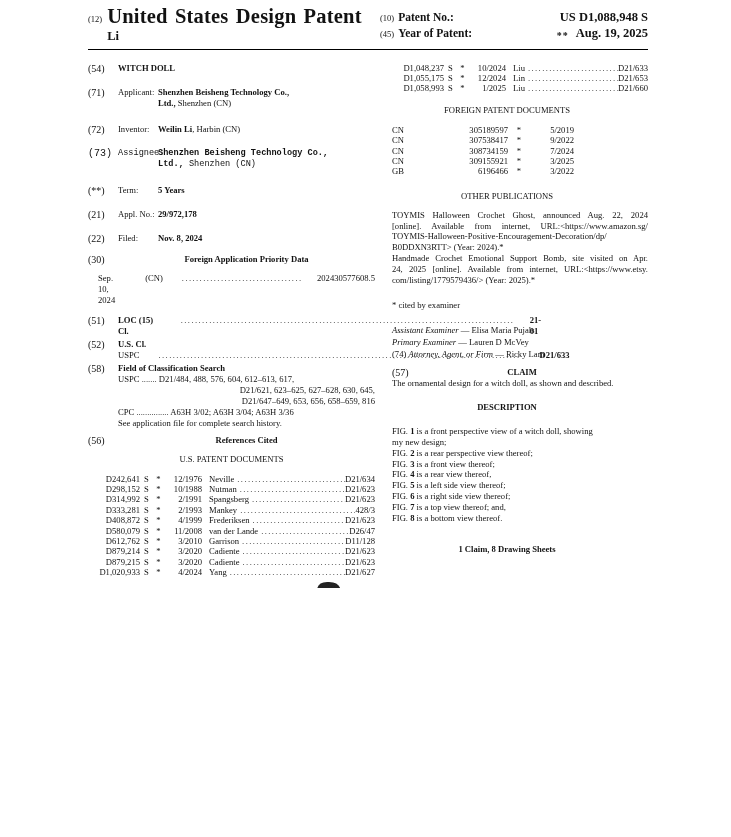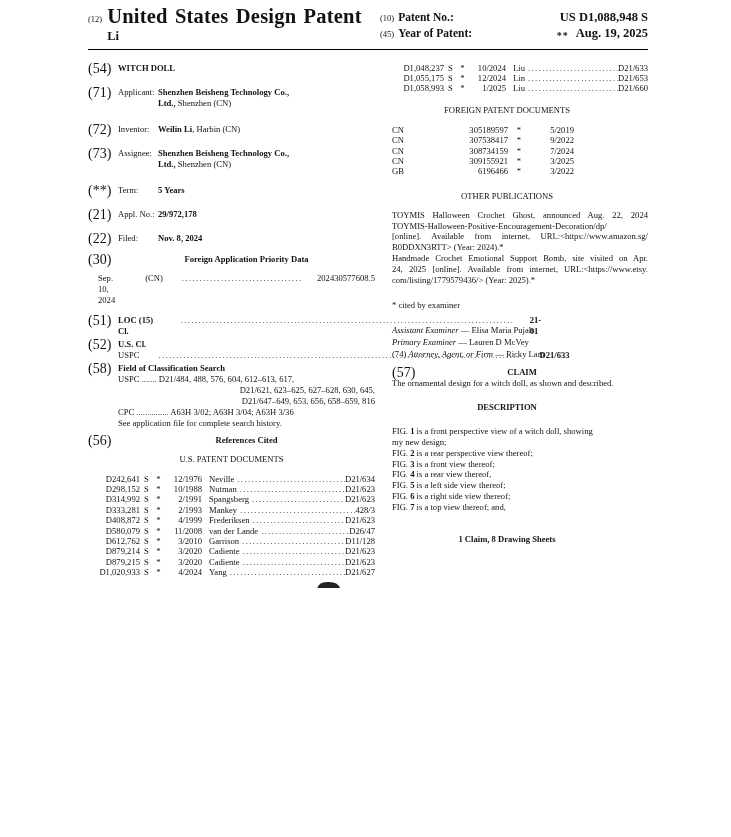--- a/index.html
+++ b/index.html
@@ -19,21 +19,21 @@
   .hrow .val{font-weight:bold;font-size:12.5px;margin-left:auto;white-space:nowrap;}
   .hrow .stars{font-weight:bold;font-size:10px;letter-spacing:1px;margin-right:7px;position:relative;top:2px;}
   .rule{border:none;border-top:1.6px solid #000;margin:5px 0 0 0;}
 
   
   .cols{display:flex;gap:17px;margin-top:13px;font-size:8.6px;line-height:11px;}
   .lcol{width:287px;flex:none;}
   .rcol{width:256px;flex:none;}
 
   .entry{display:grid;grid-template-columns:30px 1fr;margin-bottom:13px;}
-  .entry .num{font-size:14px;}
+  .entry .num{font-size:10px;}
   .lab-val{display:grid;grid-template-columns:40px 1fr;column-gap:0;}
   .b{font-weight:bold;}
   .center{text-align:center;}
   .ctitle{font-weight:bold;text-align:center;}
 
   .flexline{display:flex;align-items:baseline;gap:16px;}
   .dots{flex:1 1 auto;overflow:hidden;white-space:nowrap;min-width:8px;padding:0 3px;}
   .dots::before{content:"......................................................................................................";letter-spacing:1.4px;}
   .ralign{text-align:right;}
 
@@ -112,21 +112,21 @@
         </div>
 
         <div class="entry">
           <span class="num">(72)</span>
           <div class="lab-val">
             <span>Inventor:</span>
             <span><span class="b">Weilin Li</span><span>, Harbin (CN)</span></span>
           </div>
         </div>
 
-        <div class="entry" style="margin-bottom:15px;">
+        <div class="entry" style="margin-bottom:15px;font-family:Liberation Mono, monospace;">
           <span class="num">(73)</span>
           <div class="lab-val">
             <span>Assignee:</span>
             <span><span class="b">Shenzhen Beisheng Technology Co.,</span><br>
               <span class="b">Ltd.,</span><span> Shenzhen (CN)</span></span>
           </div>
         </div>
 
         <div class="entry">
           <span class="num">(**)</span>
@@ -383,22 +383,22 @@
               <span class="fdate">3/2022</span>
             </div>
           </div>
 
         <div class="rc-center" style="margin-top:14px;margin-bottom:8px;">OTHER PUBLICATIONS</div>
 
         <div class="pubs">
           <div>
 
           <div class="jl">TOYMIS Halloween Crochet Ghost, announced Aug. 22, 2024</div>
+              <div class="jl">[online]. Available from internet, URL:&lt;https://www.amazon.sg/</div>
               <div class="jl">TOYMIS-Halloween-Positive-Encouragement-Decoration/dp/</div>
-              <div class="jl">[online]. Available from internet, URL:&lt;https://www.amazon.sg/</div>
             </div>
           <div>B0DDXN3RTT&gt; (Year: 2024).*</div>
         </div>
         <div class="pubs">
           <div>
 
           <div class="jl">Handmade Crochet Emotional Support Bomb, site visited on Apr.</div>
               <div class="jl">24, 2025 [online]. Available from internet, URL:&lt;https://www.etsy.</div>
             </div>
           <div>com/listing/1779579436/&gt; (Year: 2025).*</div>
@@ -434,20 +434,21 @@
             <div class="figline"><span>FIG. </span><span class="b">3</span><span> is a front view thereof;</span></div>
 
             <div class="figline"><span>FIG. </span><span class="b">4</span><span> is a rear view thereof,</span></div>
 
             <div class="figline"><span>FIG. </span><span class="b">5</span><span> is a left side view thereof;</span></div>
 
             <div class="figline"><span>FIG. </span><span class="b">6</span><span> is a right side view thereof;</span></div>
 
             <div class="figline"><span>FIG. </span><span class="b">7</span><span> is a top view thereof; and,</span></div>
 
+            <div class="figline"><span>FIG. </span><span class="b">8</span><span> is a bottom view thereof.</span></div>
           </div>
 
         <div class="rc-center bold" style="margin-top:21px;">1 Claim, 8 Drawing Sheets</div>
       </div>
     </div>
   </div>
 
   <div class="figwrap">
     <svg width="230" height="260" viewBox="0 0 230 260">
       <defs>

